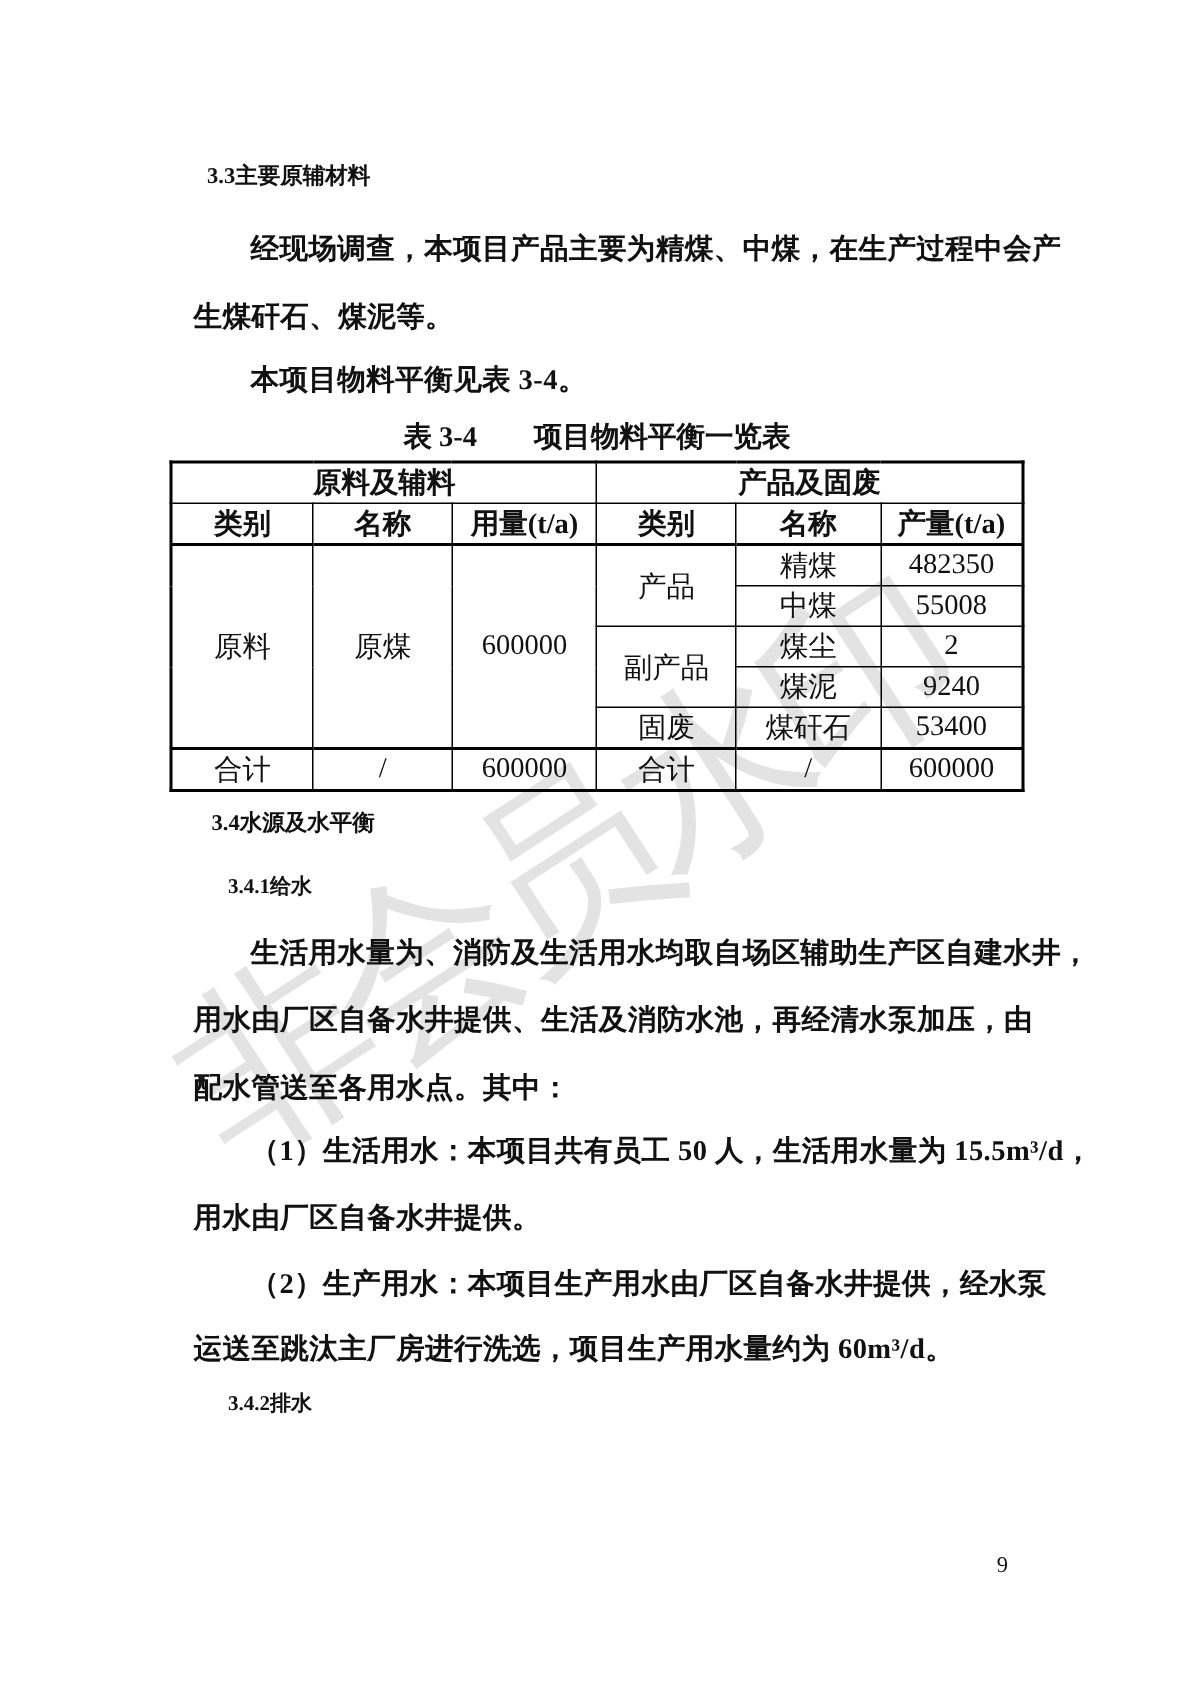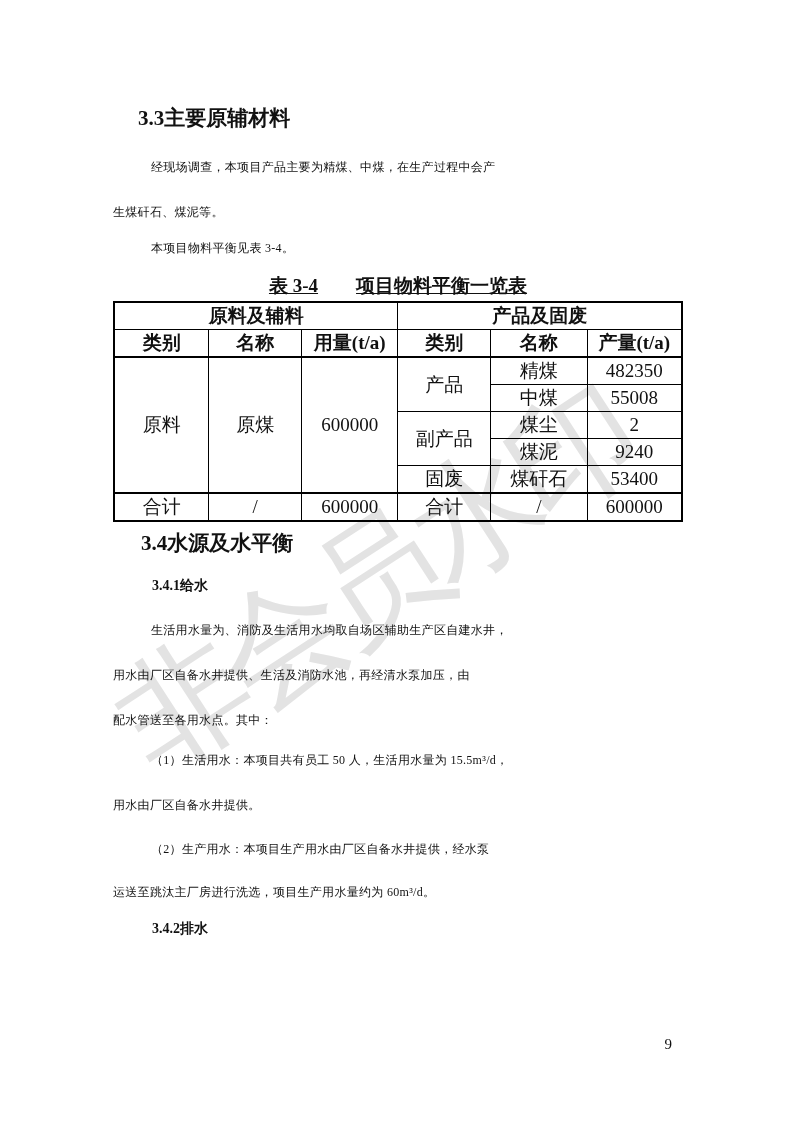--- a/index.html
+++ b/index.html
@@ -27,59 +27,59 @@
     transform: rotate(-33deg);
     z-index: 0;
     user-select: none;
   }
   .content {
     position: relative;
     z-index: 1;
     padding: 104px 110px 0 113px;
   }
   .h-lvl1 {
-    font-size: 21px;
+    font-size: 15px;
     line-height: 28px;
     font-weight: bold;
     margin: 0 0 0 25px;
     white-space: nowrap;
   }
   .h33 { margin-bottom: 22px; }
   .h34 { margin-bottom: 15px; margin-left: 28px; }
   .h-lvl2 {
     font-size: 14px;
     line-height: 28px;
     font-weight: bold;
     margin: 0 0 0 39px;
     white-space: nowrap;
   }
   .h341 { margin-bottom: 17px; }
   .h342 { line-height: 27px; margin-bottom: 12px; }
   .line {
-    font-size: 12px;
+    font-size: 19px;
     line-height: 26px;
-    margin: 0;
+    margin: 16px;
     white-space: nowrap;
     letter-spacing: 0.3px;
+    font-weight: bold;
   }
   .indent { padding-left: 38px; }
   .mb19 { margin-bottom: 19px; }
   .mb18 { margin-bottom: 18px; }
   .mb17 { margin-bottom: 17px; }
   .mb14 { margin-bottom: 14px; }
   .mb13 { margin-bottom: 13px; }
   .mb10 { margin-bottom: 10px; }
   .caption {
     text-align: center;
     font-weight: bold;
     font-size: 19px;
     line-height: 24px;
     margin-bottom: 3px;
     white-space: nowrap;
-    text-decoration: underline;
   }
   .caption .cap-title { margin-left: 38px; }
   table.balance {
     width: 100%;
     border-collapse: collapse;
     table-layout: fixed;
     border: 2px solid #000;
     margin-bottom: 7px;
   }
   table.balance th, table.balance td {

